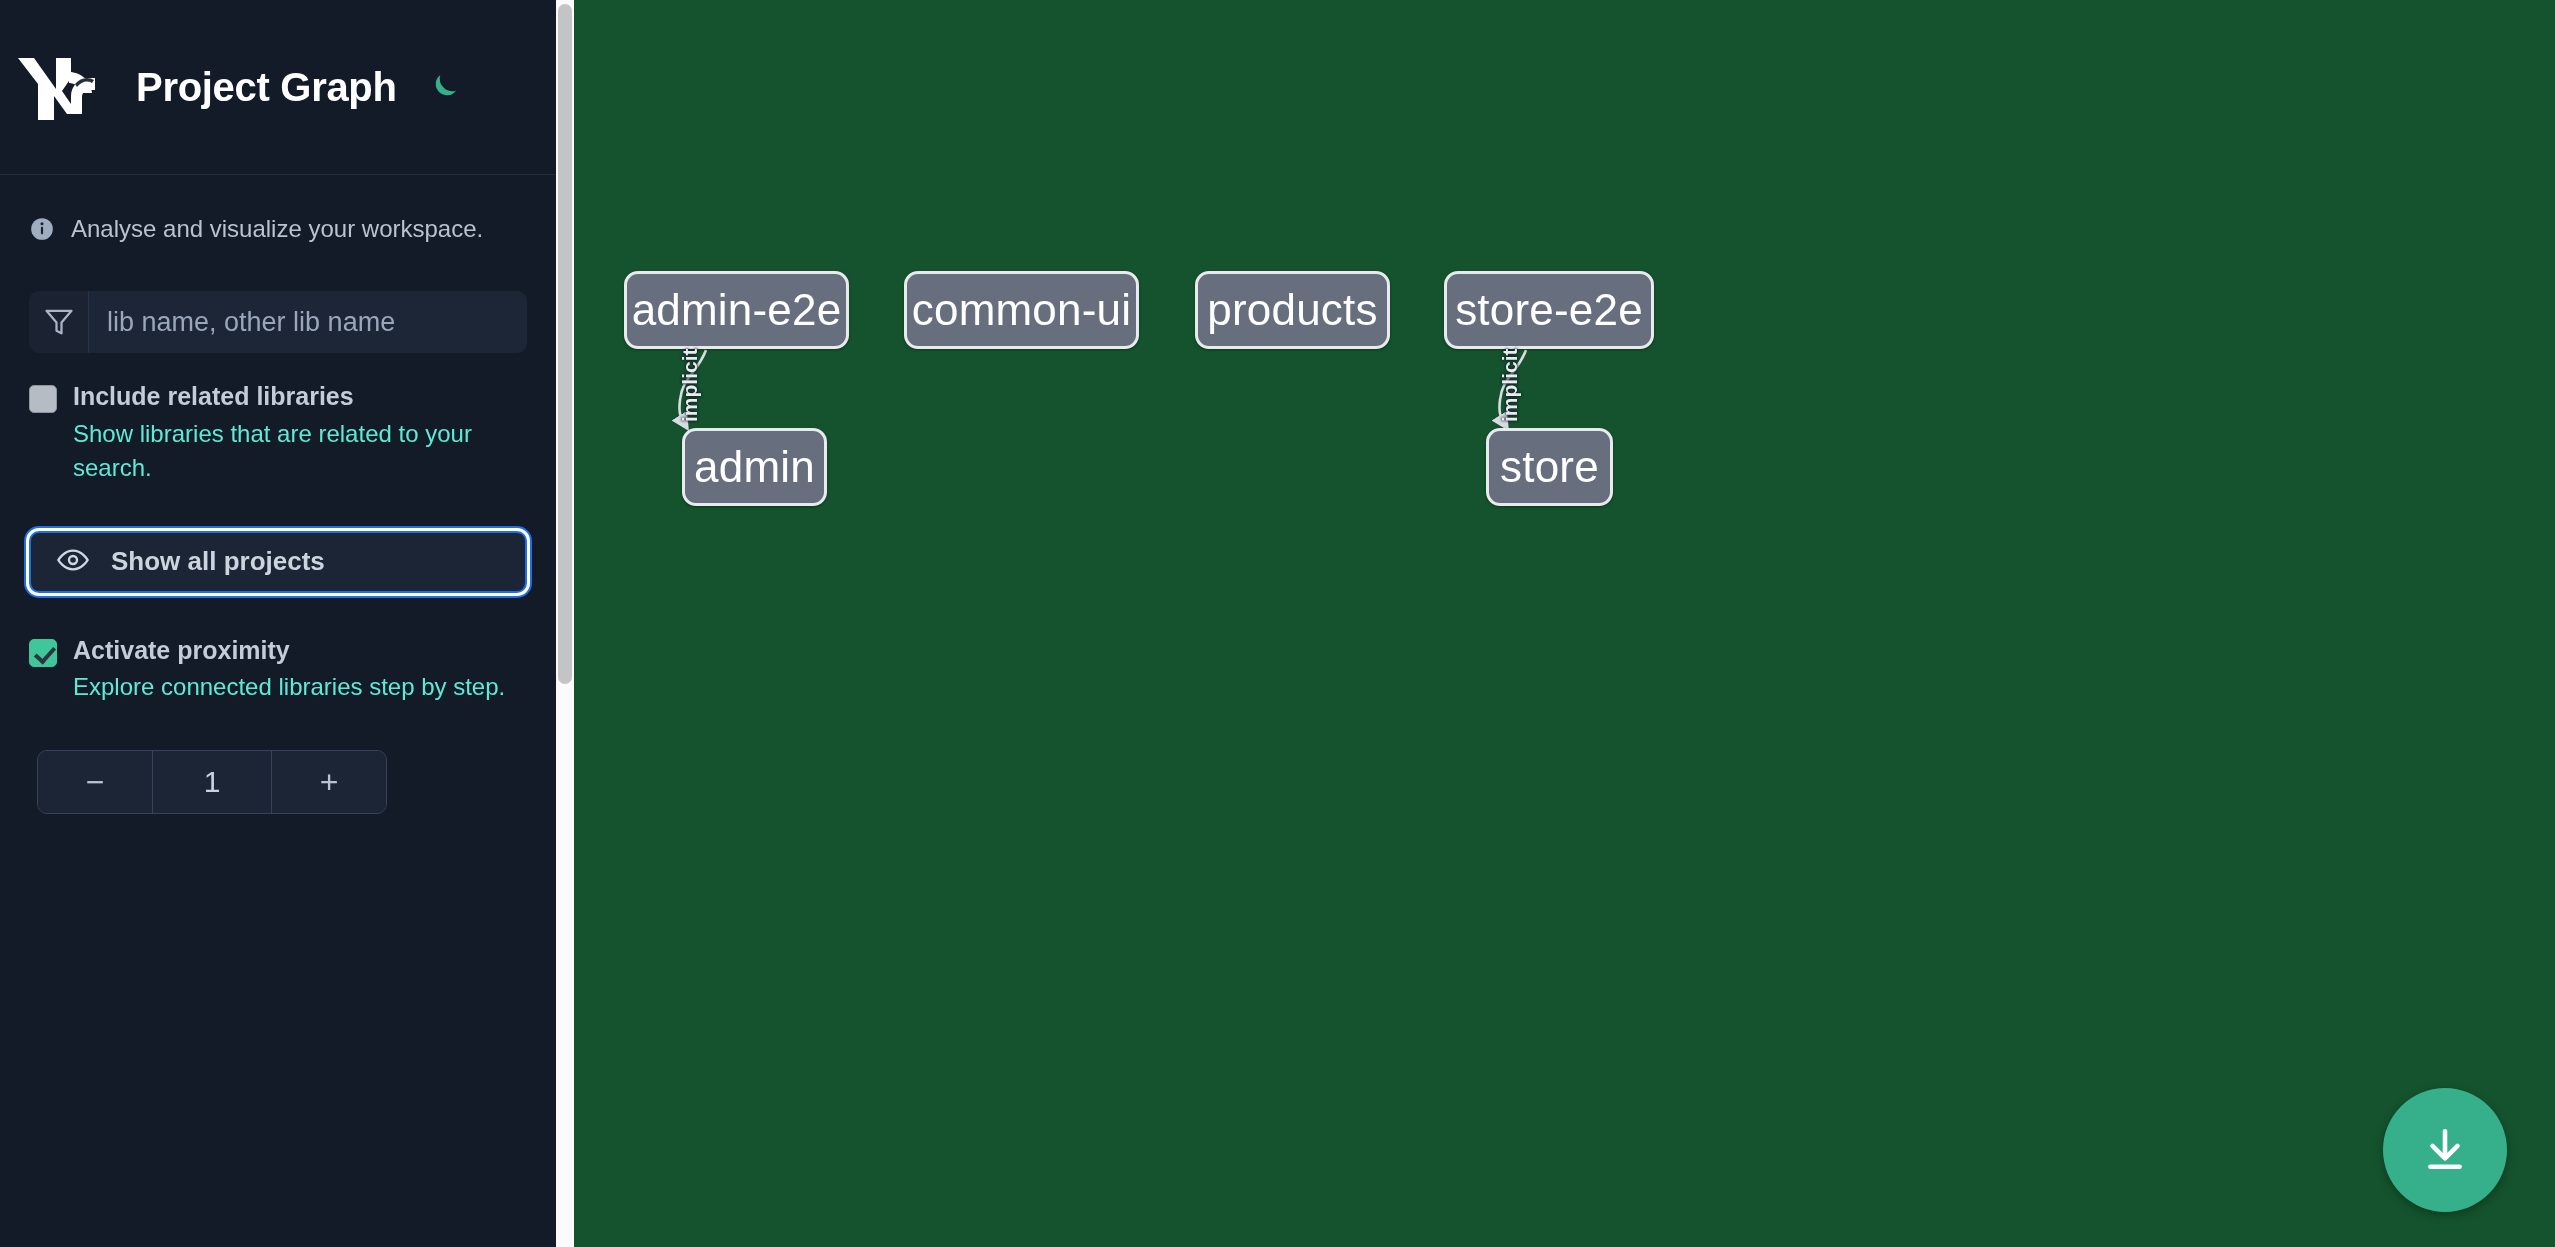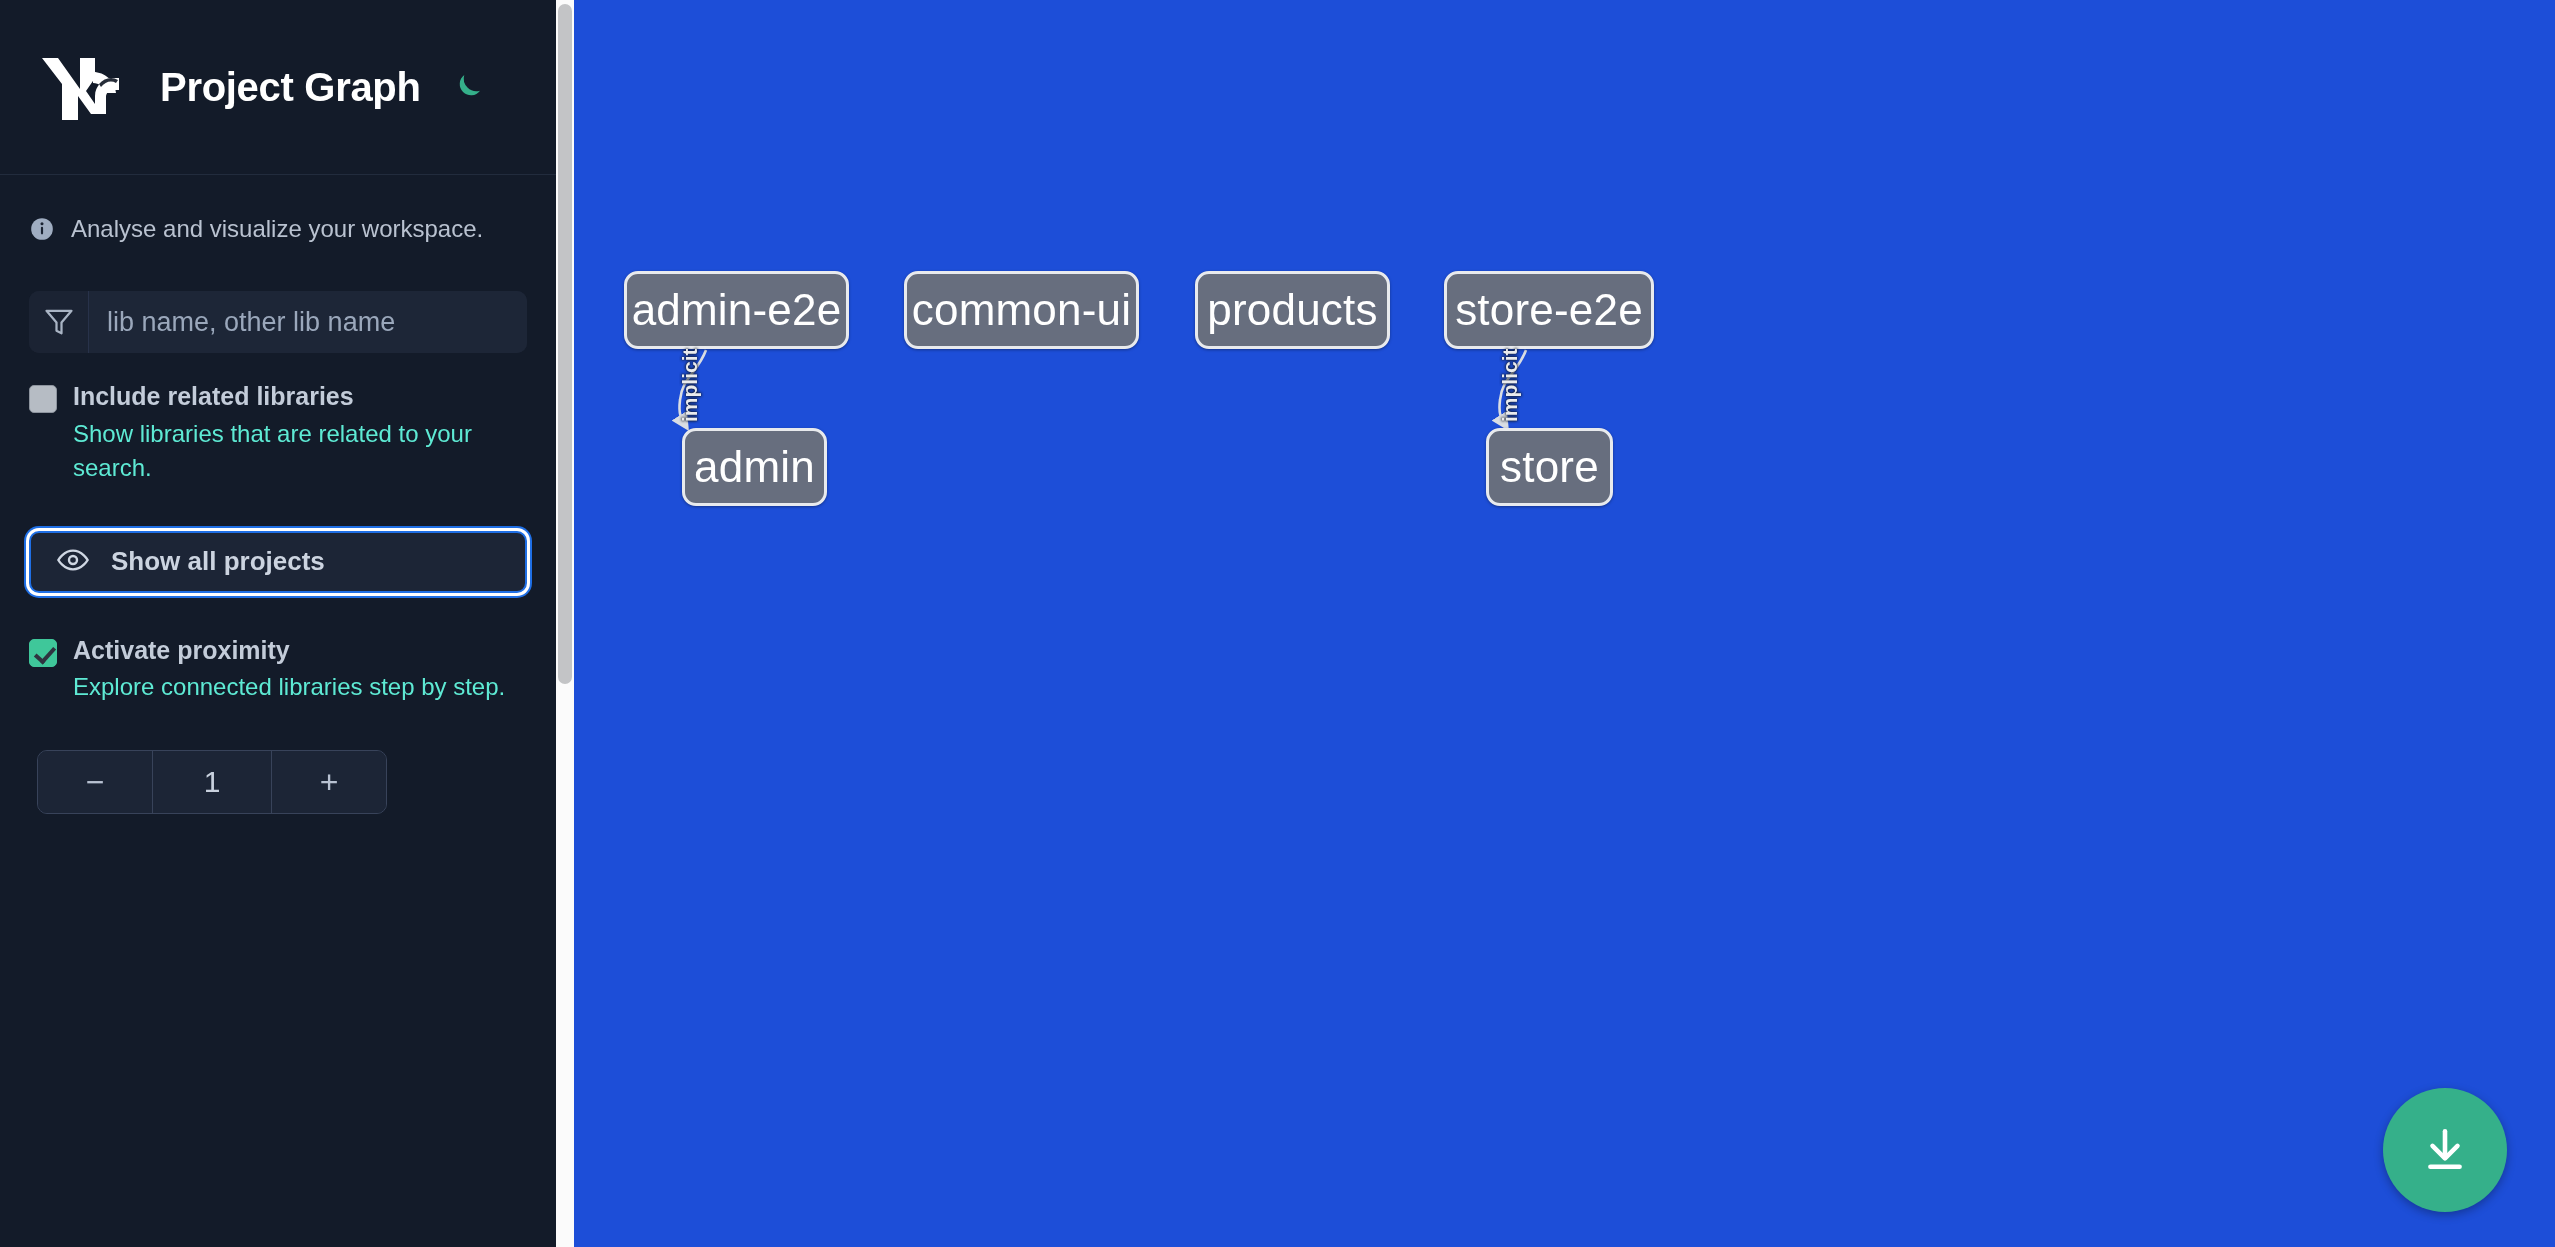--- a/index.html
+++ b/index.html
@@ -28,21 +28,21 @@
     height: 1247px;
     flex: 0 0 556px;
     background: #131b29;
     overflow: hidden;
   }
 
   .sidebar-header {
     height: 175px;
     display: flex;
     align-items: center;
-    padding-left: 38px;
+    padding-left: 14px;
     gap: 0px;
     border-bottom: 1px solid #222c3d;
   }
 
   .nx-logo {
     width: 100px;
     height: 74px;
     flex: 0 0 100px;
     position: relative;
     margin-right: 22px;
@@ -242,21 +242,21 @@
     border-radius: 8px;
     background: #c3c4c6;
     cursor: pointer;
   }
 
   
   .graph {
     position: relative;
     flex: 1;
     height: 1247px;
-    background: #1d4ed8;
+    background: #14532d;
     overflow: hidden;
   }
   .graph-canvas {
     position: absolute;
     inset: 0;
   }
 
   .node {
     position: absolute;
     background: #676e7e;

